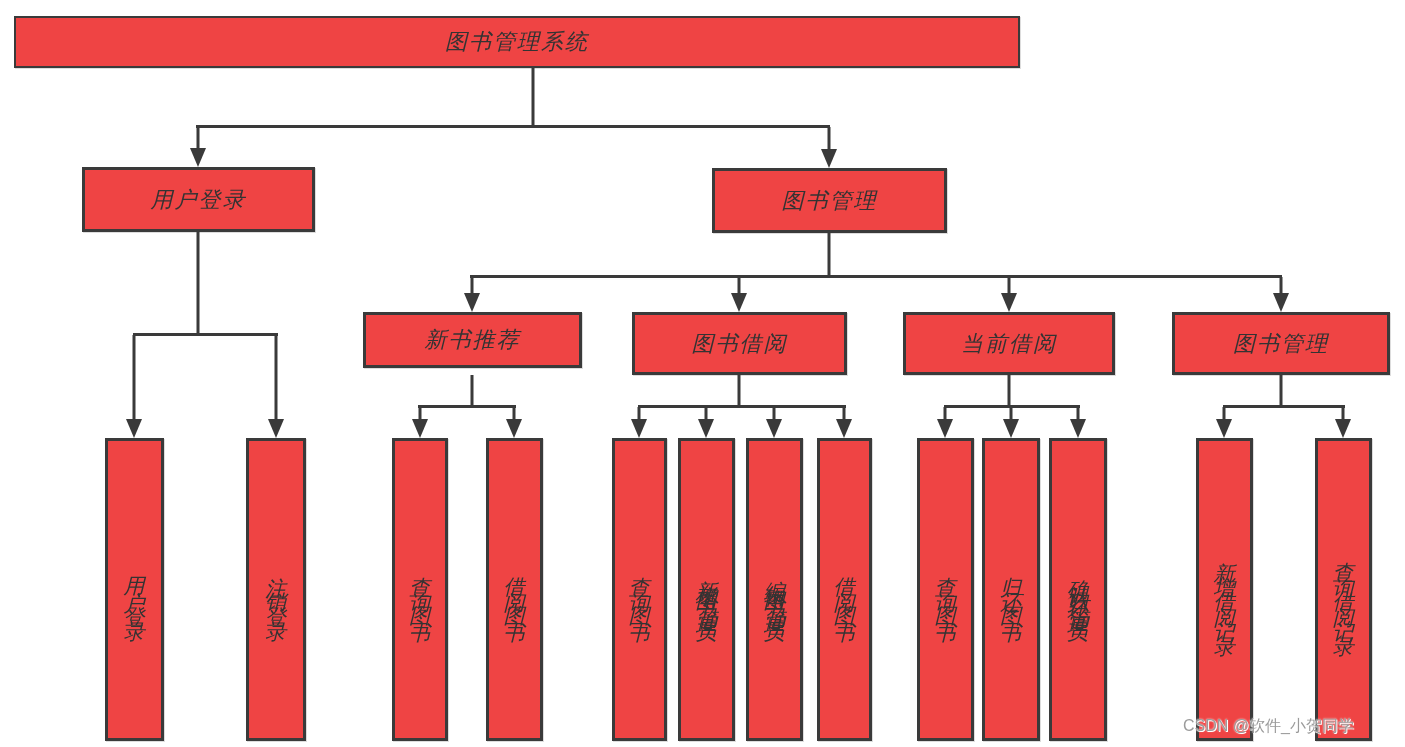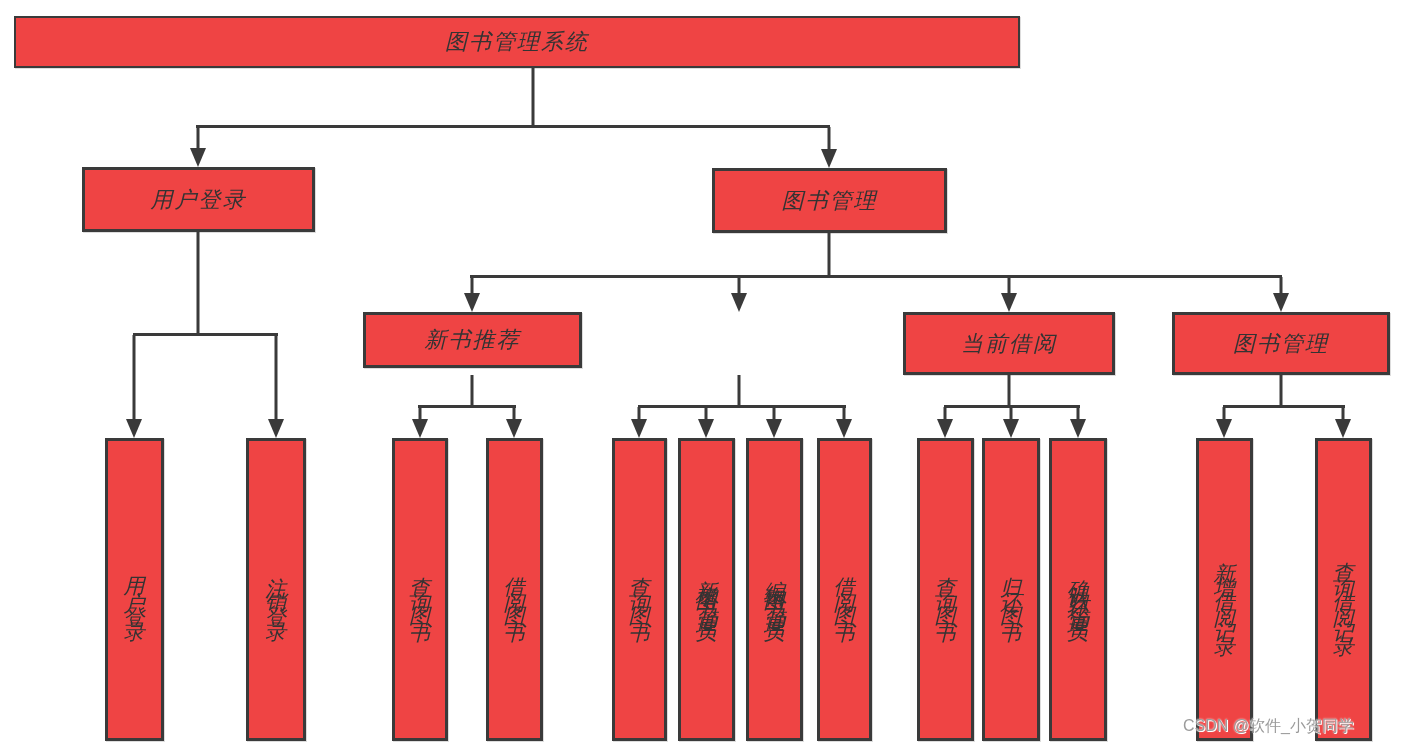--- a/index.html
+++ b/index.html
@@ -99,20 +99,23 @@
   <div class="vl" style="left:739px; top:277px; height:17px;"></div>
   <div class="arrow" style="left:739px; top:293px;"></div>
   <div class="vl" style="left:1009px; top:277px; height:17px;"></div>
   <div class="arrow" style="left:1009px; top:293px;"></div>
   <div class="vl" style="left:1281px; top:277px; height:17px;"></div>
   <div class="arrow" style="left:1281px; top:293px;"></div>
 
   <div class="box h-box" style="left:363px; top:312px; width:219px; height:56px;text-align:center;">
     <span>新书推荐</span>
   </div>
+  <div class="box h-box" style="left:632px; top:312px; width:215px; height:63px;">
+    <span>图书借阅</span>
+  </div>
   <div class="box h-box" style="left:903px; top:312px; width:212px; height:63px;text-align:center;">
     <span>当前借阅</span>
   </div>
   <div class="box h-box" style="left:1172px; top:312px; width:218px; height:63px;">
     <span>图书管理</span>
   </div>
 
   <div class="vl" style="left:472px; top:375px; height:32px;"></div>
   <div class="hl" style="left:418px; top:405px; width:98px;"></div>
   <div class="vl" style="left:420px; top:407px; height:14px;"></div>

